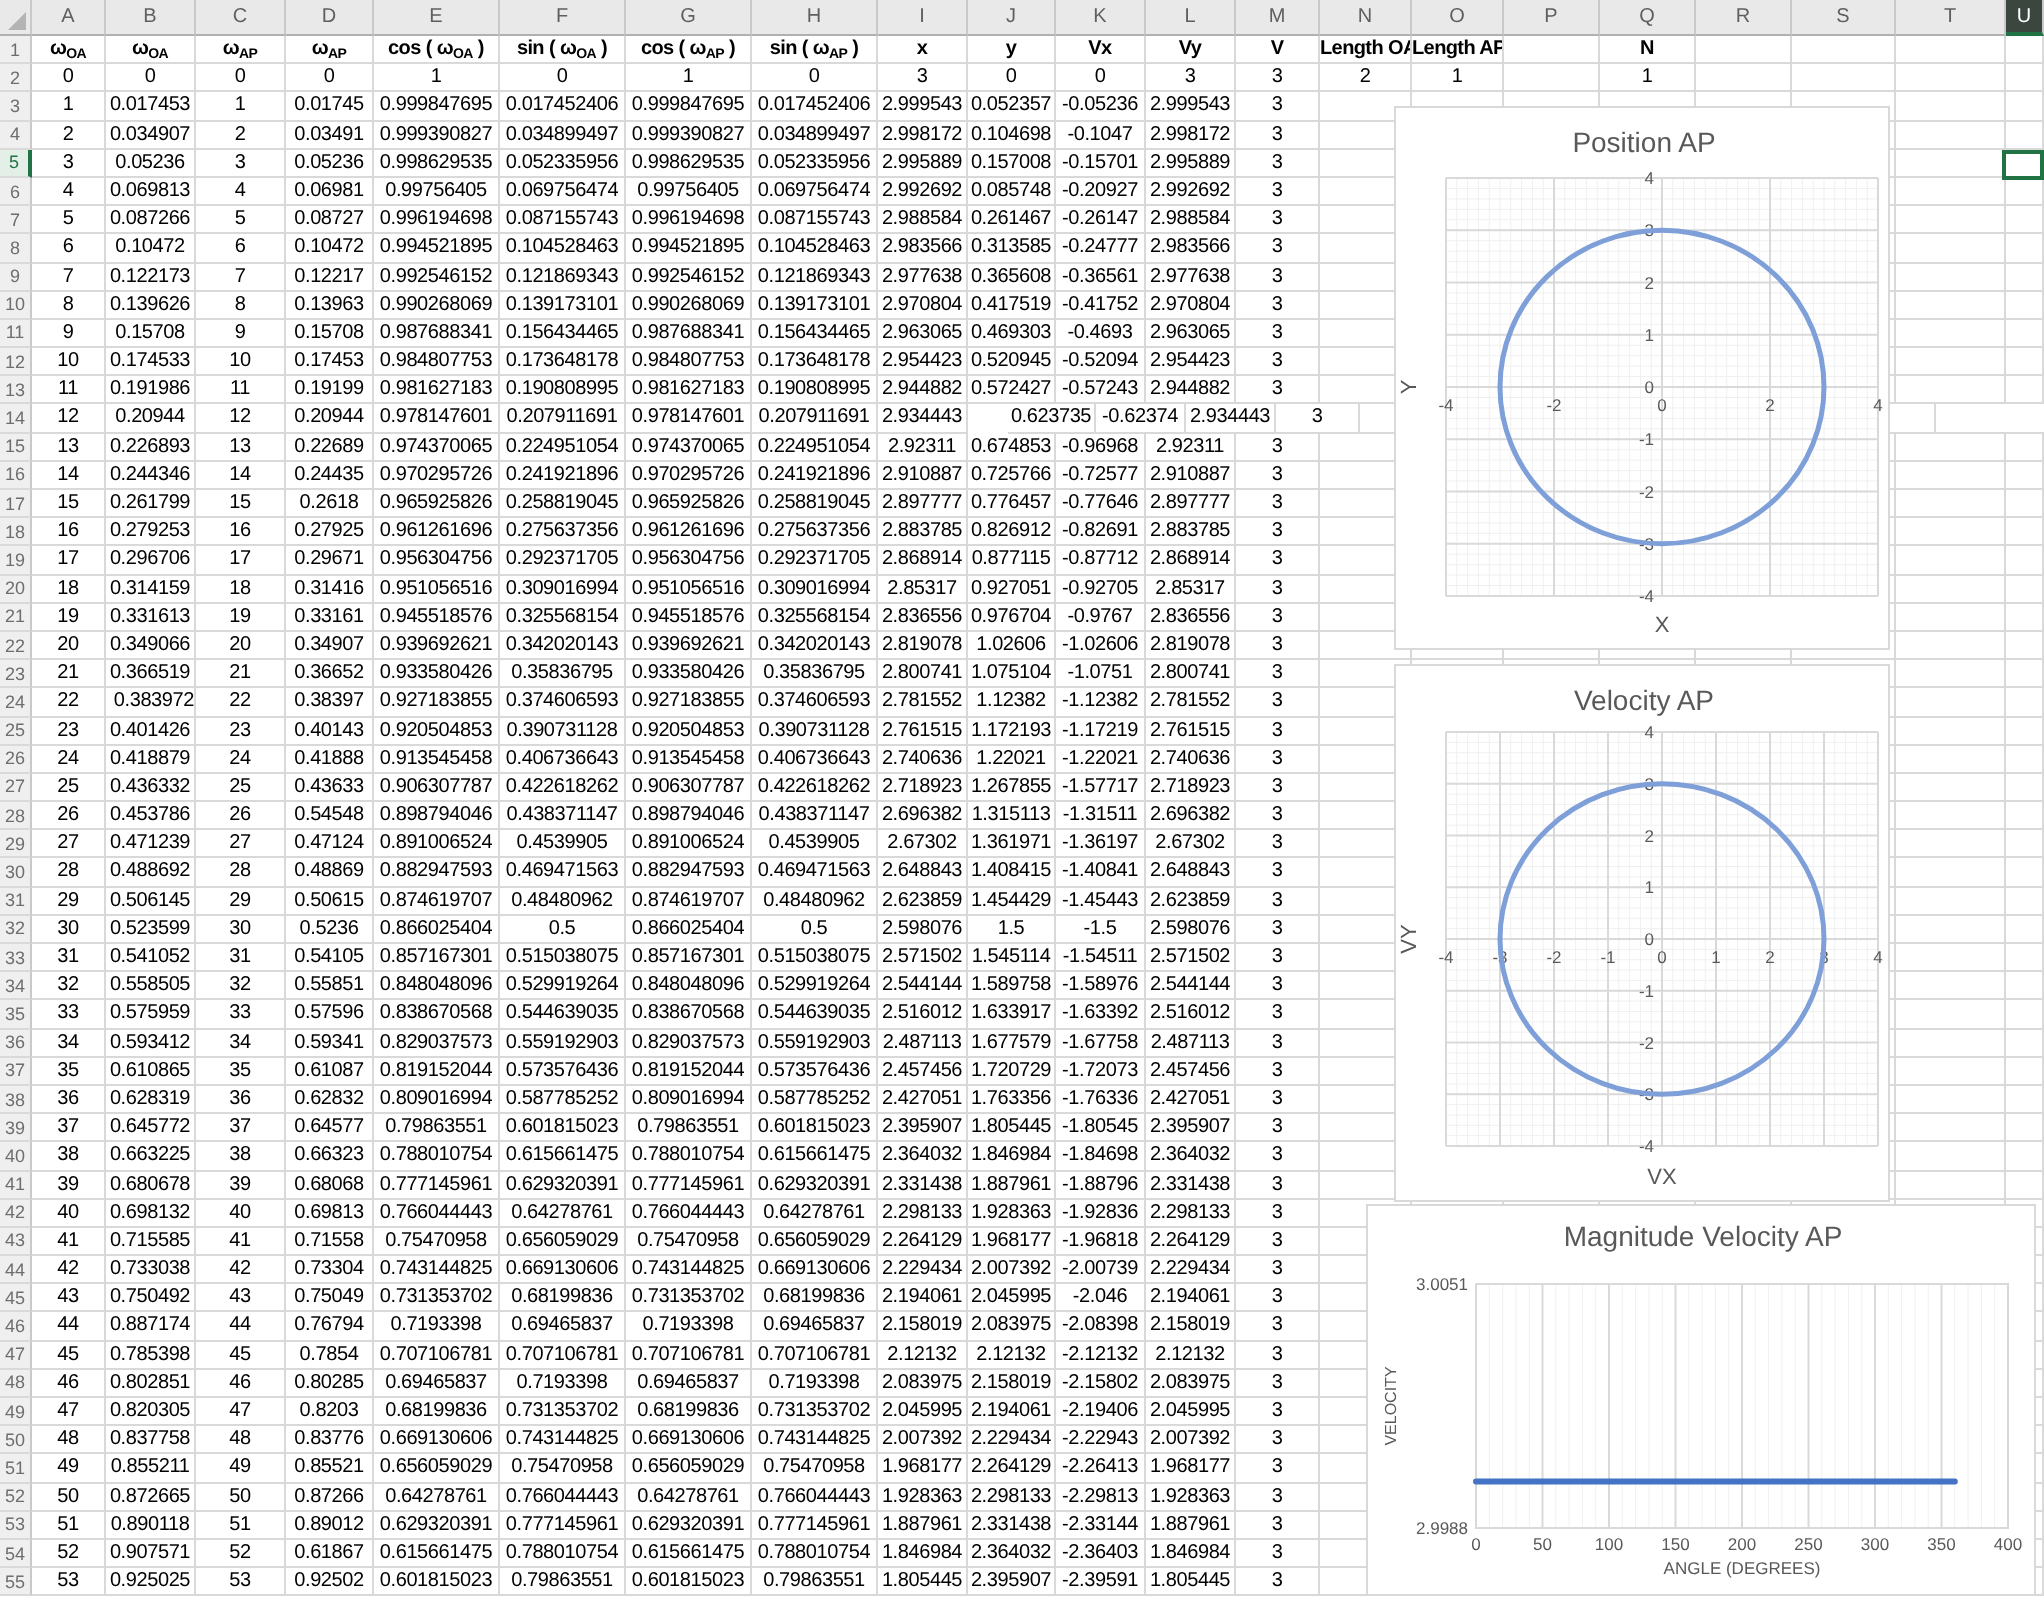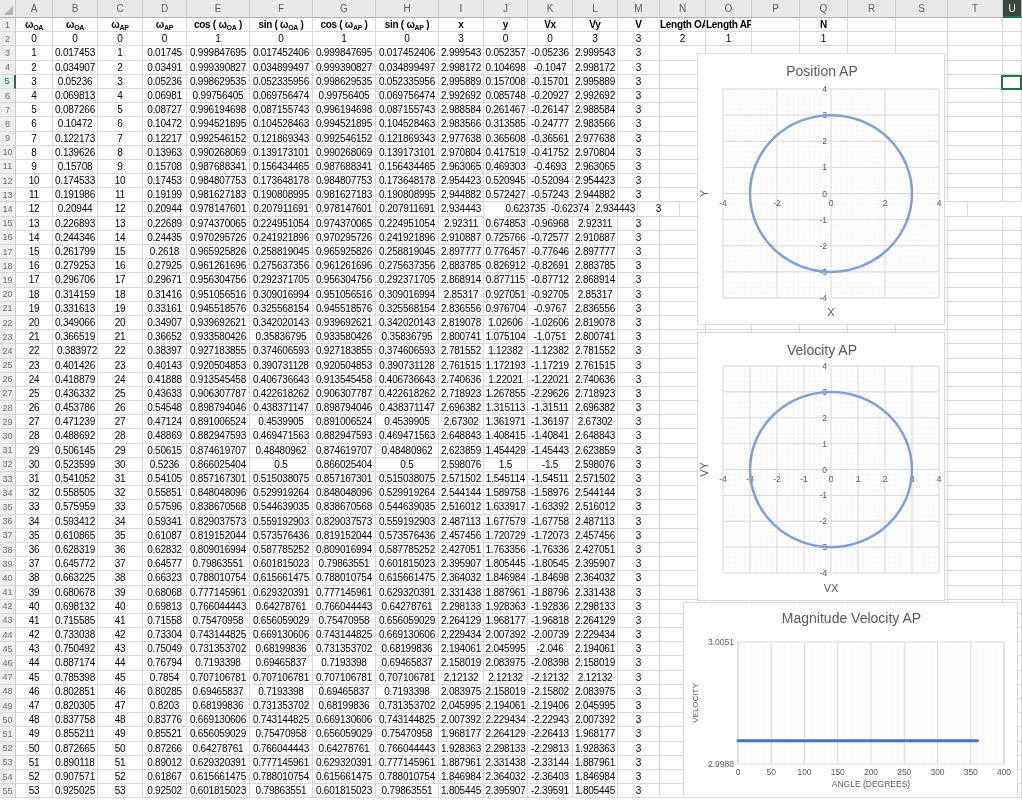--- a/index.html
+++ b/index.html
@@ -692,21 +692,21 @@
         <div class="cell" style="width: 37px;">25</div>
         <div class="cell" style="width: 45px;">0.436332</div>
         <div class="cell" style="width: 45px;">25</div>
         <div class="cell" style="width: 44px;">0.43633</div>
         <div class="cell" style="width: 63px;">0.906307787</div>
         <div class="cell" style="width: 63px;">0.422618262</div>
         <div class="cell" style="width: 63px;">0.906307787</div>
         <div class="cell" style="width: 63px;">0.422618262</div>
         <div class="cell" style="width: 45px;">2.718923</div>
         <div class="cell" style="width: 44px;">1.267855</div>
-        <div class="cell" style="width: 45px;">-2.29626</div>
+        <div class="cell" style="width: 45px;">-1.57717</div>
         <div class="cell" style="width: 45px;">2.718923</div>
         <div class="cell" style="width: 42px;">3</div>
         <div class="cell" style="width: 46px;"></div>
         <div class="cell" style="width: 46px;"></div>
         <div class="cell" style="width: 48px;"></div>
         <div class="cell" style="width: 48px;"></div>
         <div class="cell" style="width: 48px;"></div>
         <div class="cell" style="width: 52px;"></div>
         <div class="cell" style="width: 55px;"></div>
         <div class="cell" style="width: 19px;"></div>

